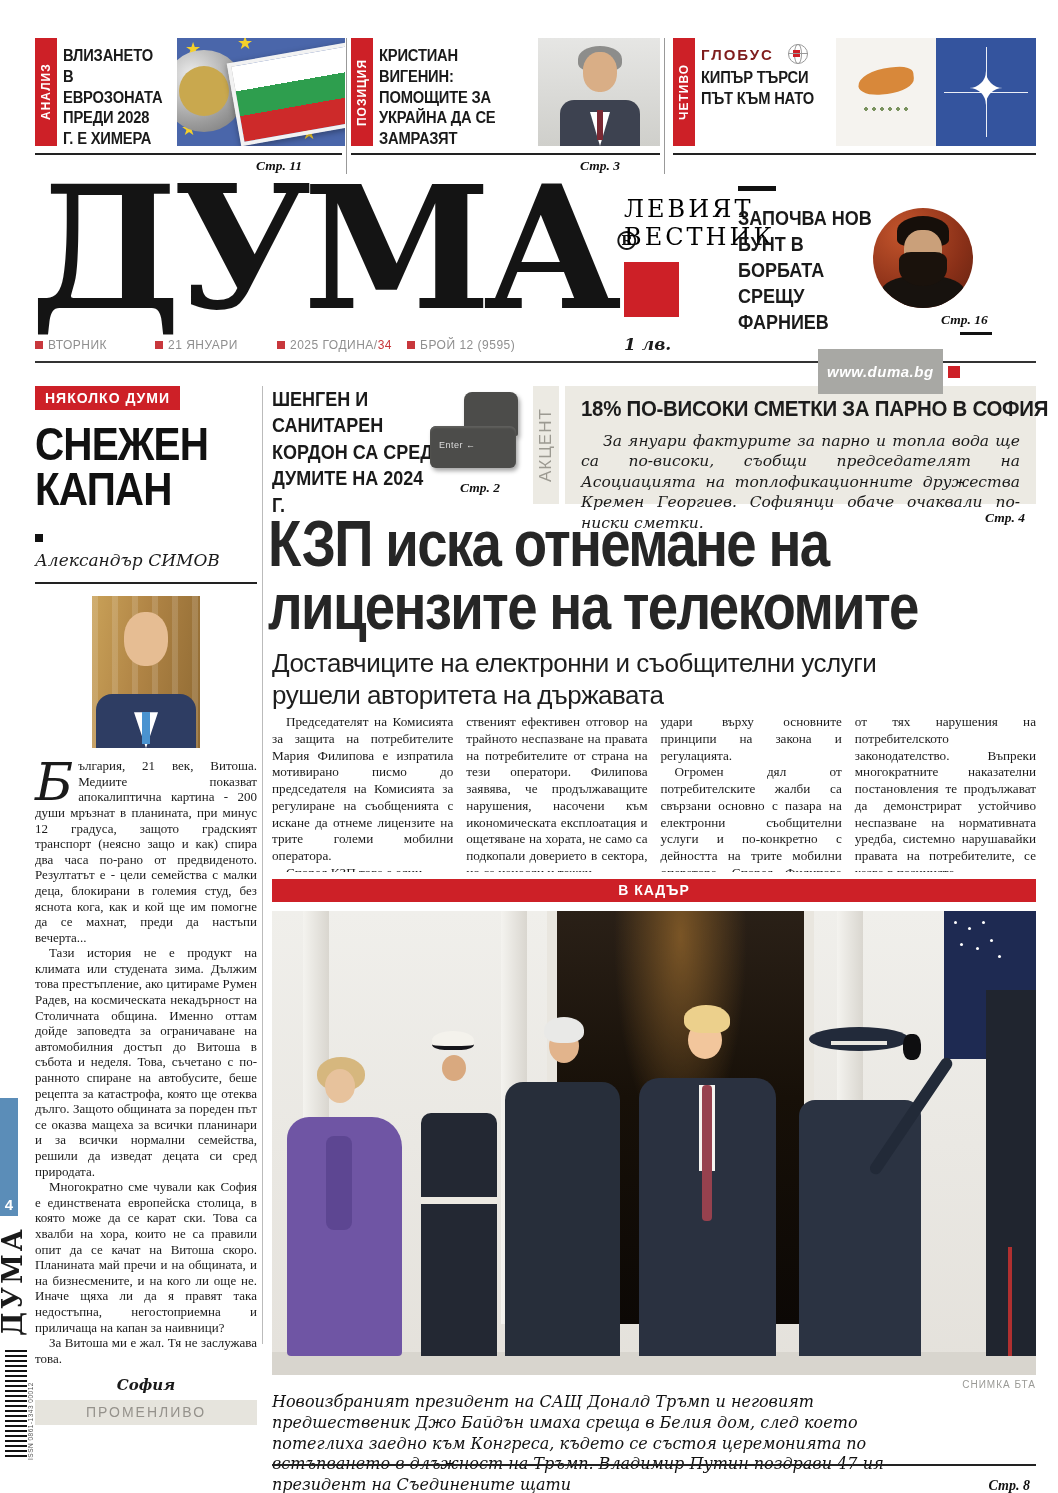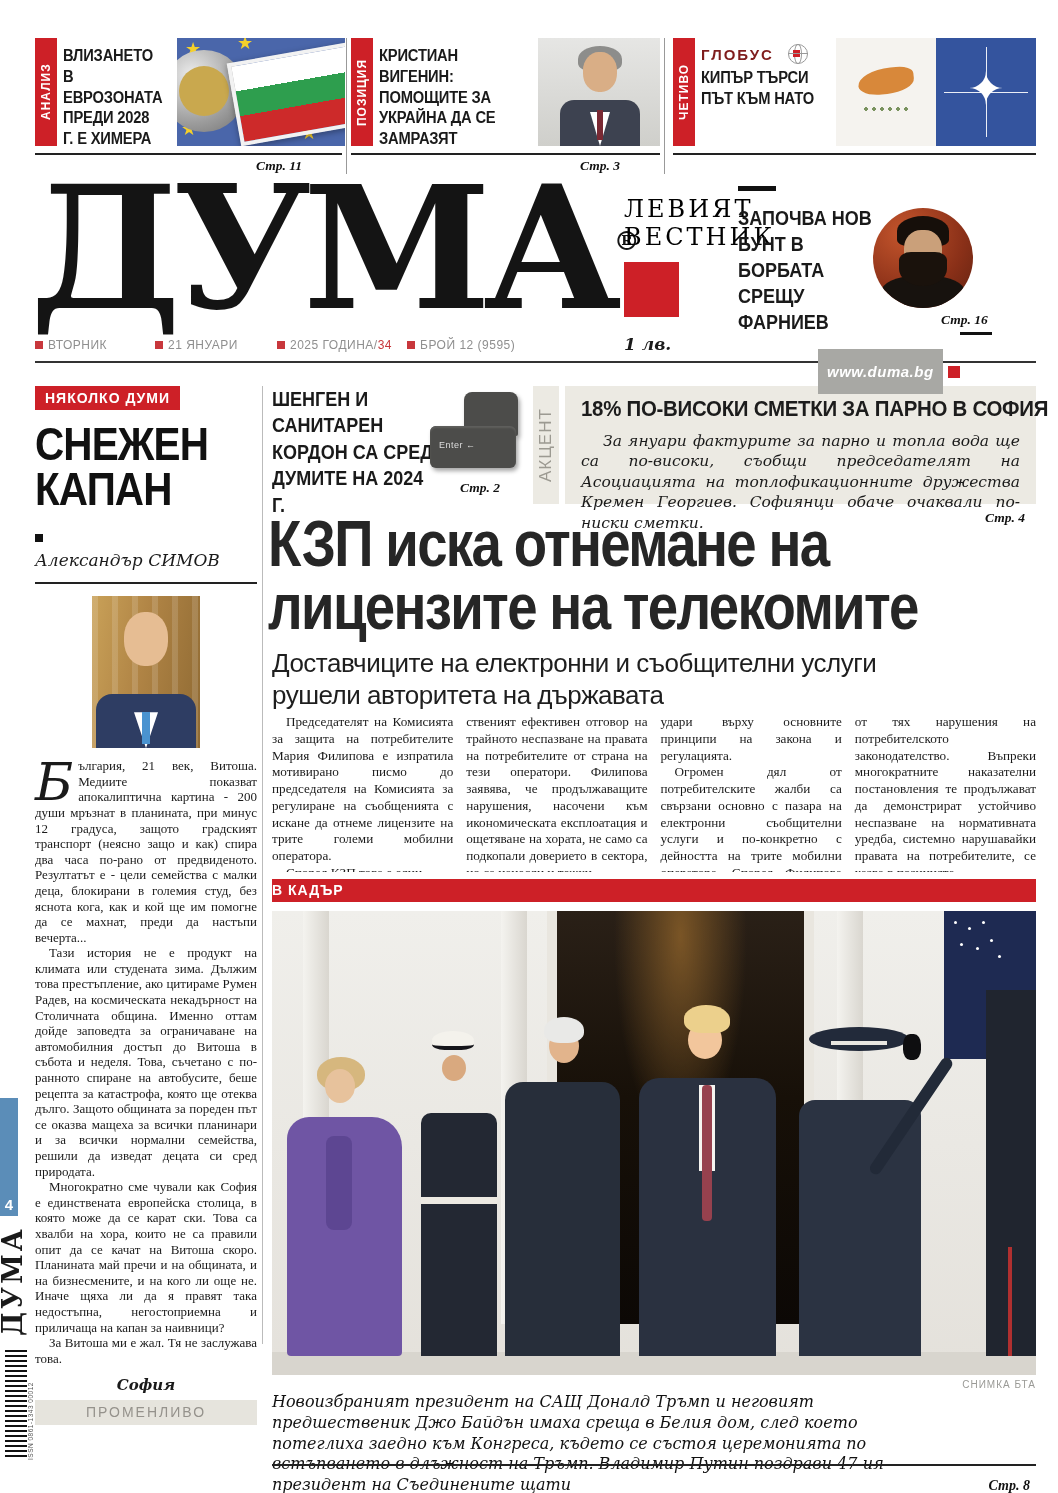--- a/index.html
+++ b/index.html
@@ -158,21 +158,21 @@
             transform:scaleX(.84);transform-origin:left top;color:#262626}
   .subhead{position:absolute;left:272px;top:648px;width:620px;
             font:26px/1.22 "Liberation Sans",sans-serif;letter-spacing:-.5px;color:#1e1e1e}
 
   .columns{position:absolute;left:272px;top:714px;width:764px;height:158px;display:flex;gap:13px;overflow:hidden}
   .colx{flex:1;font:13.2px/1.27 "Liberation Serif",serif;text-align:justify}
   .colx p{margin:0;text-indent:14px}
   .colx p.cont{text-indent:0}
 
   .vkadar{position:absolute;left:272px;top:879px;width:764px;height:23px;background:#cd2027;color:#fff;
-          font:bold 14px/23px "Liberation Sans",sans-serif;letter-spacing:1px}
+          font:bold 14px/23px "Liberation Sans",sans-serif;text-align:center;letter-spacing:1px}
 
   
   .photo{position:absolute;left:272px;top:911px;width:764px;height:464px;overflow:hidden;
          background:linear-gradient(#f0efeb,#e4e1db)}
   .ph-door{position:absolute;left:36%;top:0;width:35%;height:89%;
          border-left:10px solid #e9e6df;border-right:10px solid #e9e6df;box-sizing:border-box;
          background:radial-gradient(ellipse at 50% 6%,#7a5526 0%,rgba(0,0,0,0) 38%),
                     linear-gradient(#2a2017,#171008 45%,#0c0805)}
   .ph-pilaster{position:absolute;top:0;height:89%;width:26px;
          background:linear-gradient(90deg,#f4f3ef,#d9d6cf)}

